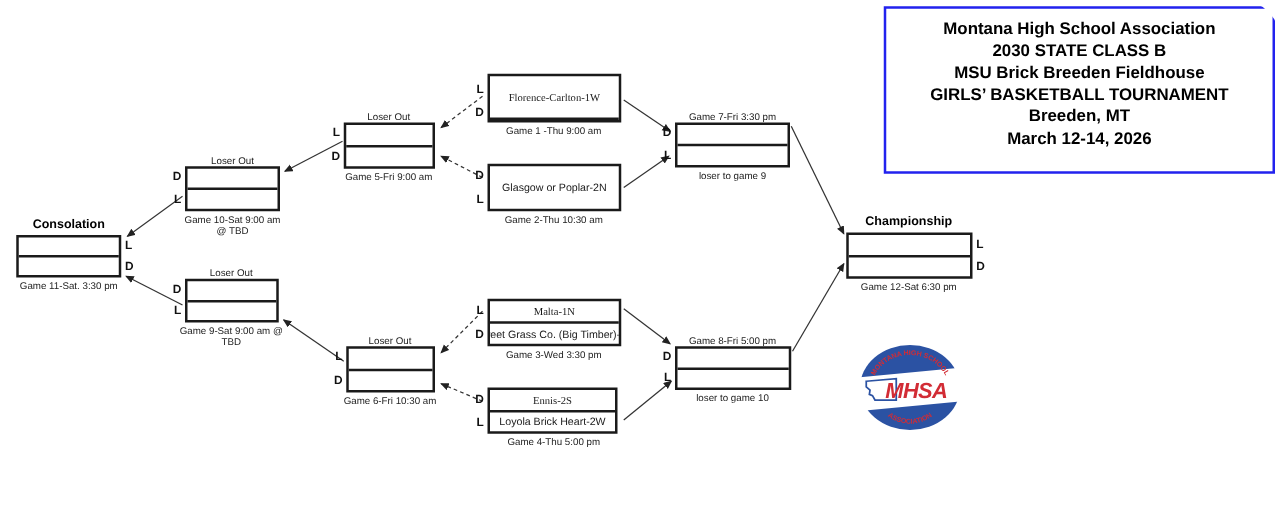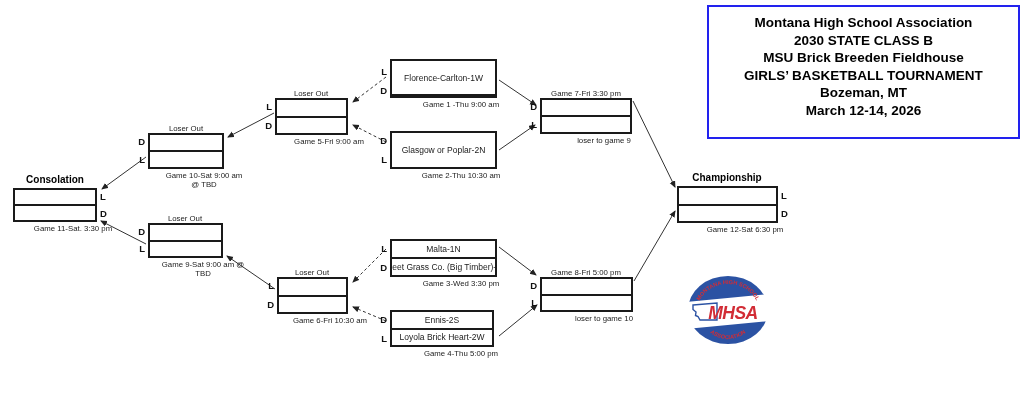--- a/index.html
+++ b/index.html
@@ -1,23 +1,23 @@
 <!DOCTYPE html>
 <html><head>
 <meta charset="utf-8">
 <style>
   html,body{margin:0;padding:0;background:#fff;}
   #stage{
     position:relative;width:1024px;height:413px;background:#fff;overflow:hidden;
-    font-family:"Liberation Sans", sans-serif;color:#111;
+    font-family:"Liberation Sans", sans-serif;color:#111;border-radius:32px;
   }
   .match{position:absolute;border:2px solid #1a1a1a;background:#fff;box-sizing:border-box;display:flex;flex-direction:column;}
   .cell{flex:1;display:flex;align-items:center;justify-content:center;font-size:8.5px;color:#1a1a1a;white-space:nowrap;overflow:hidden;}
-  .cell.top{border-bottom:2px solid #1a1a1a;}
-  .cap{position:absolute;transform:translateX(-50%);font-size:7.8px;color:#222;white-space:nowrap;text-align:center;line-height:1.2;margin-left:18px;}
+  .cell.top{border-bottom:2px solid #1a1a1a;font-family:Liberation Serif, serif;}
+  .cap{position:absolute;transform:translateX(-50%);font-size:7.8px;color:#222;white-space:nowrap;text-align:center;line-height:1.2;}
   .btitle{position:absolute;transform:translateX(-50%);font-size:7.8px;color:#222;white-space:nowrap;text-align:right;}
   .btitle.big{font-weight:bold;font-size:10px;color:#000;}
   .lbl{position:absolute;width:10px;text-align:right;font-size:9.5px;font-weight:600;color:#111;}
   .lbl.r{text-align:left;}
   #infobox{
     position:absolute;left:707px;top:5px;width:313px;height:134px;box-sizing:border-box;
     border:2px solid #2222ee;background:#fff;text-align:center;padding-top:7px;
   }
   #infobox .hline{font-weight:bold;font-size:13.5px;line-height:17.5px;color:#000;}
   #connectors{position:absolute;left:0;top:0;pointer-events:none;}
@@ -52,21 +52,21 @@
       <line x1="275" y1="289" x2="227" y2="256" marker-end="url(#arr)"></line>
       <line x1="146" y1="244" x2="101" y2="221" marker-end="url(#arr)"></line>
     </g>
   </svg>
 
   <div id="infobox">
     <div class="hline">Montana High School Association</div>
     <div class="hline">2030 STATE CLASS B</div>
     <div class="hline">MSU Brick Breeden Fieldhouse</div>
     <div class="hline">GIRLS’ BASKETBALL TOURNAMENT</div>
-    <div class="hline">Bozeman, MT</div>
+    <div class="hline">Breeden, MT</div>
     <div class="hline">March 12-14, 2026</div>
   </div>
 
   <div class="match" style="left:390px;top:59px;width:107px;height:39px">
     <div class="cell top">Florence-Carlton-1W</div>
   </div>
   <div class="lbl" style="left:377px;top:66px">L</div>
   <div class="lbl" style="left:377px;top:85px">D</div>
   <div class="cap" style="left:443px;top:100px">Game 1 -Thu 9:00 am</div>
 

